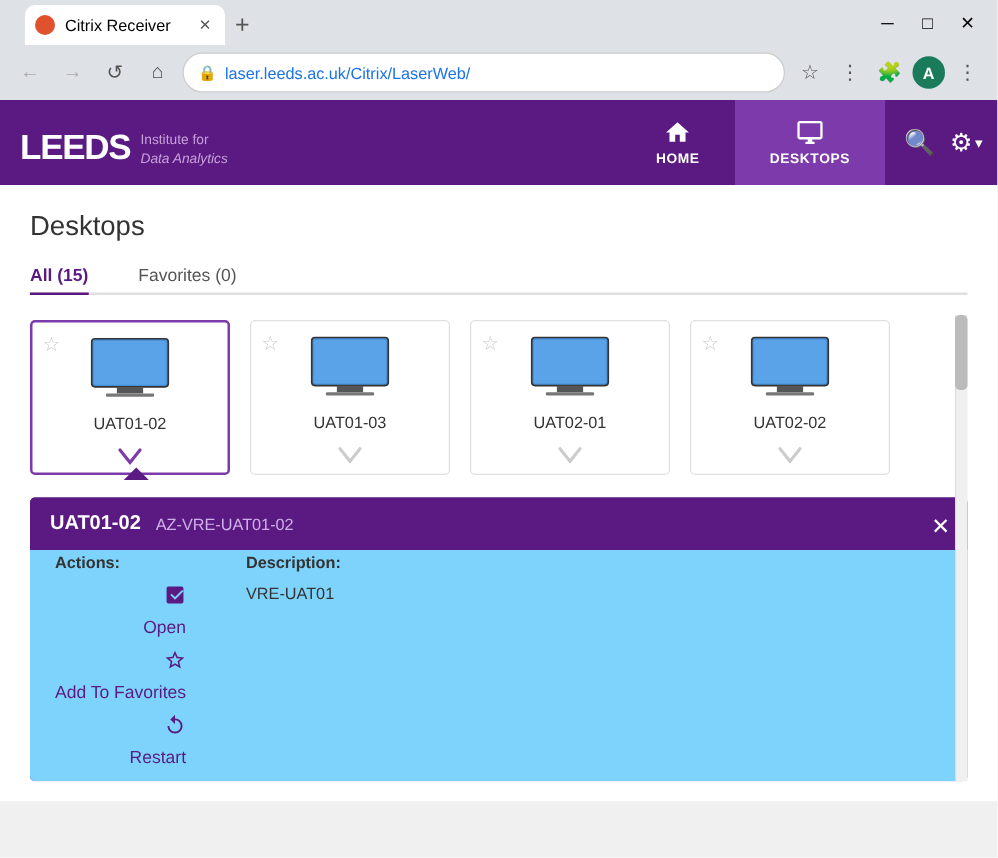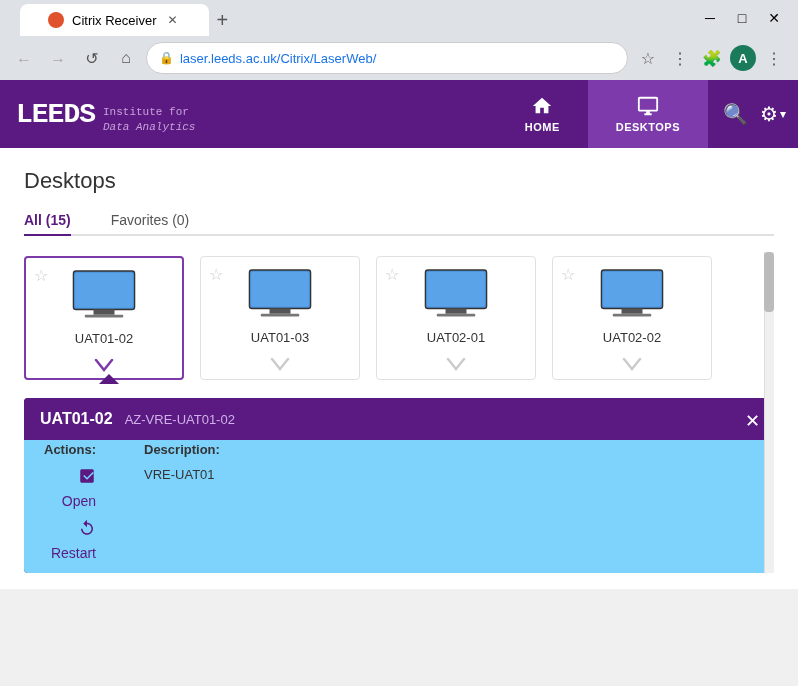--- a/index.html
+++ b/index.html
@@ -2,39 +2,39 @@
 <html><head>
   <meta charset="utf-8">
   <style>
     * { box-sizing: border-box; margin: 0; padding: 0; }
     body { font-family: Arial, sans-serif; background: #f0f0f0; width: 798px; height: 686px; overflow: hidden; }
 
     
     .browser-chrome { background: #dee1e6; width: 100%; }
     .title-bar { background: #dee1e6; display: flex; align-items: center; padding: 6px 10px; height: 36px; }
     .tab-strip { display: flex; align-items: flex-end; padding: 0 10px; height: 36px; }
-    .tab { background: #fff; border-radius: 8px 8px 0 0; padding: 8px 28px; display: flex; align-items: center; gap: 8px; font-size: 13px; height: 32px; min-width: 160px; }
+    .tab { background: #fff; border-radius: 8px 8px 0 0; padding: 8px 8px; display: flex; align-items: center; gap: 8px; font-size: 13px; height: 32px; min-width: 160px; }
     .tab-favicon { width: 16px; height: 16px; background: #e0522e; border-radius: 50%; display: inline-block; }
     .tab-close { width: 16px; height: 16px; display: flex; align-items: center; justify-content: center; border-radius: 50%; cursor: pointer; font-size: 12px; color: #555; margin-left: auto; }
     .new-tab { background: none; border: none; font-size: 20px; color: #555; cursor: pointer; padding: 4px 8px; }
     .toolbar { background: #dee1e6; display: flex; align-items: center; padding: 6px 10px; gap: 6px; height: 44px; }
     .nav-btn { background: none; border: none; font-size: 16px; color: #555; cursor: pointer; width: 28px; height: 28px; display: flex; align-items: center; justify-content: center; border-radius: 50%; }
     .nav-btn.disabled { color: #aaa; cursor: default; }
     .address-bar { flex: 1; background: #fff; border: 1px solid #ccc; border-radius: 20px; padding: 4px 12px; display: flex; align-items: center; gap: 6px; height: 32px; }
     .address-bar .lock { font-size: 12px; color: #555; }
     .address-bar input { border: none; outline: none; flex: 1; font-size: 13px; color: #1a73e8; }
     .toolbar-right { display: flex; align-items: center; gap: 4px; }
     .toolbar-icon { background: none; border: none; font-size: 16px; color: #555; cursor: pointer; width: 28px; height: 28px; display: flex; align-items: center; justify-content: center; border-radius: 50%; }
     .profile-btn { background: #1a7b5a; border: none; border-radius: 50%; width: 26px; height: 26px; color: white; font-size: 13px; cursor: pointer; display: flex; align-items: center; justify-content: center; font-weight: bold; }
     .win-controls { display: flex; gap: 4px; margin-left: auto; }
     .win-btn { background: none; border: none; cursor: pointer; font-size: 14px; width: 28px; height: 28px; display: flex; align-items: center; justify-content: center; }
 
     
     .app-header { background: #5a1a82; display: flex; align-items: center; height: 68px; padding: 0 0; }
-    .logo-area { display: flex; align-items: center; padding: 0 16px; font-family: Liberation Mono, monospace; }
+    .logo-area { display: flex; align-items: flex-end; padding: 0 16px; }
     .logo-leeds { color: white; font-size: 28px; font-weight: 900; letter-spacing: -1px; }
     .logo-institute { display: flex; flex-direction: column; margin-left: 8px; margin-top: 11px; }
     .logo-institute span { color: #d0a0e0; font-size: 11px; line-height: 1.3; }
     .nav-area { display: flex; align-items: stretch; margin-left: auto; height: 100%; }
     .nav-item { display: flex; flex-direction: column; align-items: center; justify-content: center; padding: 0 28px; color: white; cursor: pointer; font-size: 11px; font-weight: bold; letter-spacing: 0.5px; gap: 4px; text-transform: uppercase; }
     .nav-item.active { background: #7c3aaa; }
     .nav-item svg { width: 22px; height: 22px; fill: white; }
     .header-actions { display: flex; align-items: center; padding: 0 12px; gap: 8px; }
     .header-icon-btn { background: none; border: none; color: white; font-size: 20px; cursor: pointer; width: 32px; height: 32px; display: flex; align-items: center; justify-content: center; }
     .settings-btn { display: flex; align-items: center; gap: 2px; color: white; background: none; border: none; cursor: pointer; font-size: 20px; }
@@ -233,20 +233,26 @@
             <div>
               <div class="detail-section-title">Actions:</div>
               <div class="detail-action">
                 <svg width="18" height="18" viewBox="0 0 24 24" fill="#5a1a82">
                     <path d="M19 3H5c-1.1 0-2 .9-2 2v14c0 1.1.9 2 2 2h14c1.1 0 2-.9 2-2V5c0-1.1-.9-2-2-2zm-7 14l-5-5 1.41-1.41L12 14.17l7.59-7.59L21 8l-9 9z"></path>
                   </svg>
                 <span>Open</span>
               </div>
               <div class="detail-action">
                 <svg width="18" height="18" viewBox="0 0 24 24" fill="#5a1a82">
+                    <path d="M22 9.24l-7.19-.62L12 2 9.19 8.63 2 9.24l5.46 4.73L5.82 21 12 17.27 18.18 21l-1.63-7.03L22 9.24zM12 15.4l-3.76 2.27 1-4.28-3.32-2.88 4.38-.38L12 6.1l1.71 4.04 4.38.38-3.32 2.88 1 4.28L12 15.4z"></path>
+                  </svg>
+                <span>Add To Favorites</span>
+              </div>
+              <div class="detail-action">
+                <svg width="18" height="18" viewBox="0 0 24 24" fill="#5a1a82">
                     <path d="M12 5V1L7 6l5 5V7c3.31 0 6 2.69 6 6s-2.69 6-6 6-6-2.69-6-6H4c0 4.42 3.58 8 8 8s8-3.58 8-8-3.58-8-8-8z"></path>
                   </svg>
                 <span>Restart</span>
               </div>
             </div>
             <div>
               <div class="detail-section-title">Description:</div>
               <div class="detail-desc-value">VRE-UAT01</div>
             </div>
           </div>

